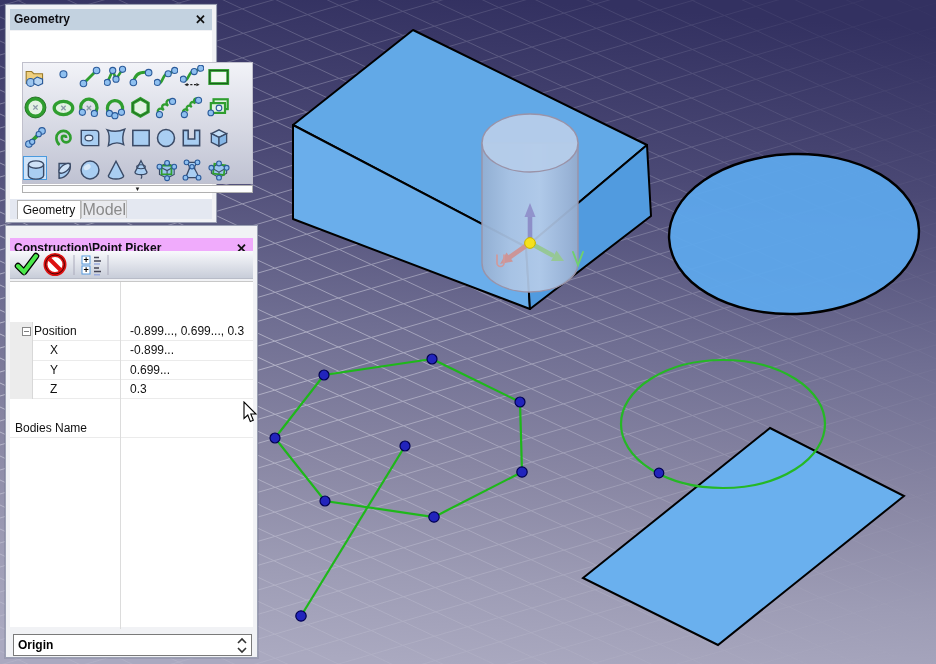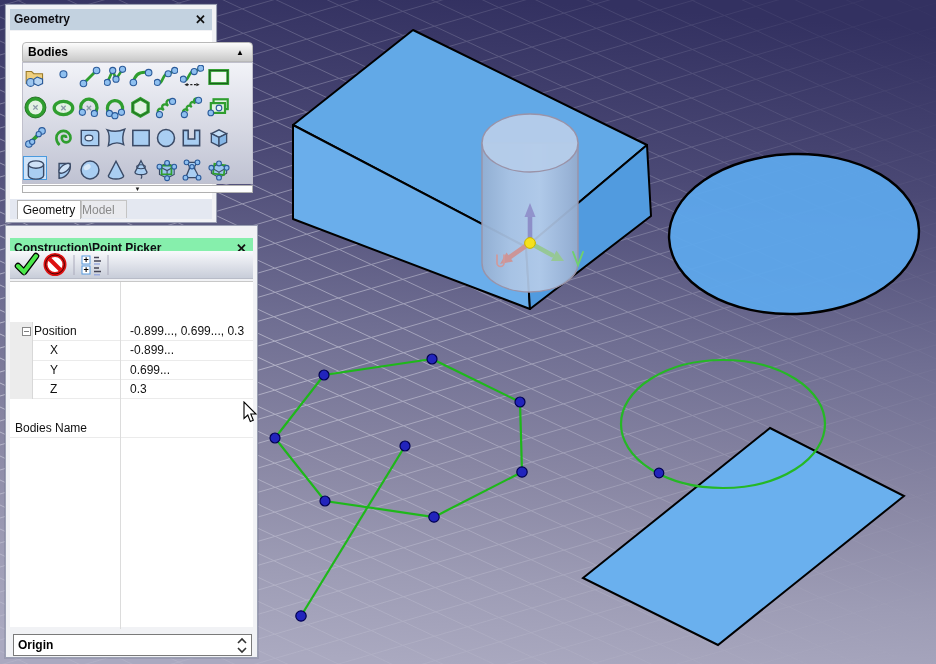--- a/index.html
+++ b/index.html
@@ -195,32 +195,31 @@
         <circle cx="405" cy="446" r="5"></circle>
 <circle cx="301" cy="616" r="5.2"></circle>
         <circle cx="659" cy="473" r="4.8"></circle>
 </g>
 </svg>
 
 <div class="panel" style="left:5px;top:4px;width:212px;height:219px">
  <div class="tbar" style="top:4px;background:#c3d2e0">Geometry<span class="x">✕</span></div>
  <div style="position:absolute;left:4px;top:26px;right:4px;height:170px;background:#fff"></div>
 
- <div style="position:absolute;left:16px;top:37px;width:231px;height:20px;background:linear-gradient(#fcfcfc,#c9c9c9);border:1px solid #b8b8b8;border-radius:4px 4px 0 0;font-weight:bold;font-size:12px;line-height:19px;padding-left:5px">Bodies<span style="position:absolute;right:8px;top:0;font-size:8px">▲</span></div>
  <div style="position:absolute;left:16px;top:57px;width:231px;height:122px;background:linear-gradient(#f2f3f8,#bfc2d2);border:1px solid #c0c0cc"></div>
  <div style="position:absolute;left:16px;top:180px;width:231px;height:8px;background:#fdfdfd;border:1px solid #b0b0b0;font-size:6px;line-height:6px;text-align:center;color:#222">▼</div>
 
  <div style="position:absolute;left:4px;top:194px;right:4px;height:20px;background:#e4e8f1">
    <div style="position:absolute;left:7px;top:1px;width:64px;height:19px;background:#fff;border:1px solid #b4b4b4;border-bottom:none;font-size:12px;text-align:center;line-height:18px;color:#111">Geometry</div>
-   <div style="position:absolute;left:71px;top:1px;width:46px;height:18px;background:#e9eaee;border:1px solid #c4c4c4;border-bottom:none;font-size:12px;text-align:left;line-height:18px;color:#8a8a8a">Model</div>
+   <div style="position:absolute;left:71px;top:1px;width:46px;height:18px;background:#e9eaee;border:1px solid #c4c4c4;border-bottom:none;font-size:16px;text-align:right;line-height:18px;color:#8a8a8a">Model</div>
  </div>
 </div>
 
 <div class="panel" style="left:5px;top:225px;width:253px;height:433px">
- <div class="tbar" style="top:12px;background:#86efac">Construction\Point Picker<span class="x">✕</span></div>
+ <div class="tbar" style="top:12px;background:#f0abfc">Construction\Point Picker<span class="x">✕</span></div>
  <div style="position:absolute;left:4px;top:25px;right:4px;height:28px;background:linear-gradient(#f8f9fc,#c8cdd9);border-bottom:1px solid #b8bcc8">
   <svg width="245" height="28" viewBox="0 0 245 28">
    <path d="M8,15 L14,21 L26,5" fill="none" stroke="#000" stroke-width="6.5" stroke-linejoin="round" stroke-linecap="round"></path>
    <path d="M8,15 L14,21 L26,5" fill="none" stroke="#4ae84a" stroke-width="4" stroke-linecap="round"></path>
    <circle cx="45" cy="13.5" r="9.5" fill="#fff" stroke="#dd1111" stroke-width="4"></circle>
    <line x1="38.5" y1="7" x2="51.5" y2="20" stroke="#dd1111" stroke-width="4"></line>
    <circle cx="45" cy="13.5" r="9.5" fill="none" stroke="#200" stroke-width="0.8"></circle>
    <line x1="64" y1="4" x2="64" y2="24" stroke="#aab" stroke-width="1"></line>
    <rect x="72" y="5" width="8" height="8" fill="#fff" stroke="#5599dd"></rect>
           <text x="73.6" y="12" font-size="9" font-weight="bold">+</text>

